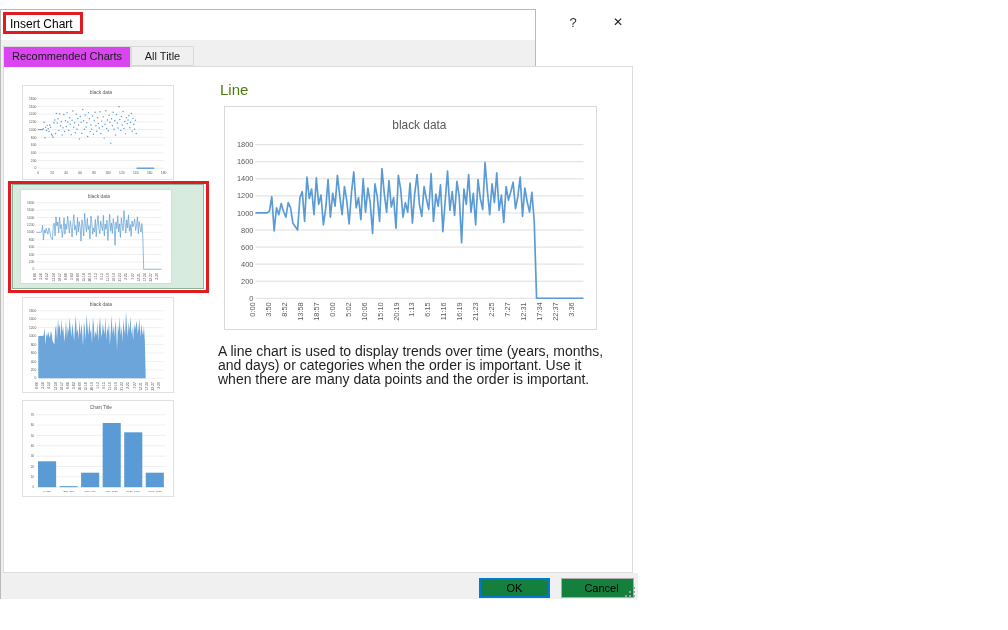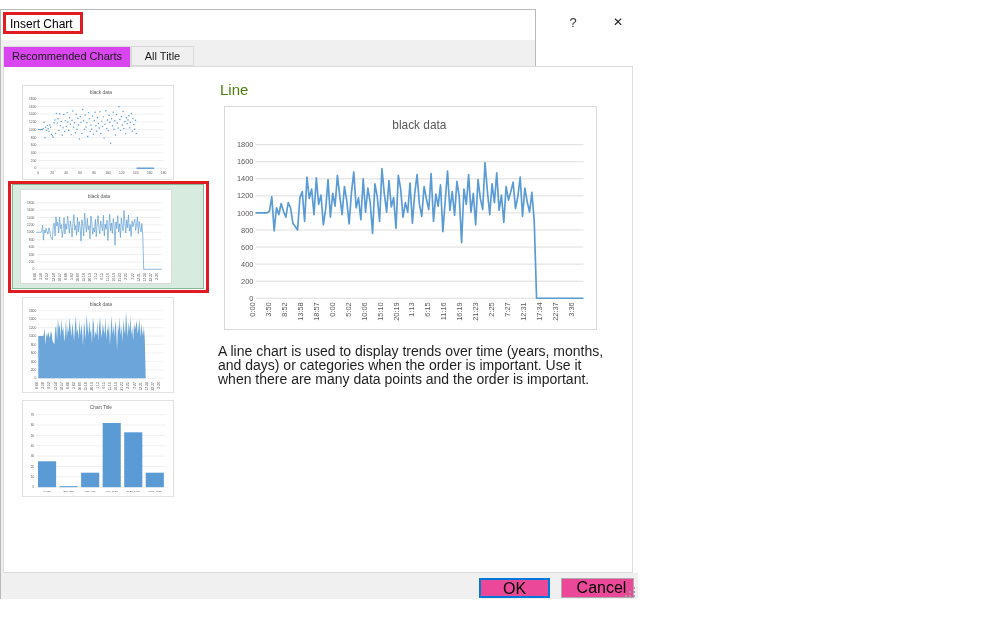--- a/index.html
+++ b/index.html
@@ -39,22 +39,22 @@
   .thumb-annotation { position:absolute; left:4px; top:114px; width:201px; height:112px;
                       border:3px solid var(--red); pointer-events:none; z-index:5; }
 
   .heading { position:absolute; left:216px; top:14px; font-size:15px; color:#4d7c0f; }
   .preview { position:absolute; left:220px; top:39px; width:373px; height:224px;
              background:#fff; border:1px solid #d9d9d9; }
   .desc { position:absolute; left:214px; top:277px; width:398px; font-size:14px;
           line-height:14px; color:#1f1f1f; }
 
   .footer { position:absolute; left:0; top:563px; width:637px; height:26px; background:#f0f0f0; }
-  .btn { position:absolute; top:5px; height:20px; font-size:16px; color:#000;
-         background:#ec4899; border:1px solid #adadad; cursor:pointer;
+  .btn { position:absolute; top:5px; height:20px; font-size:11px; color:#000;
+         background:#15803d; border:1px solid #adadad; cursor:pointer;
          font-family:"Liberation Sans", sans-serif; }
   .btn.ok { left:478px; width:71px; border:2px solid var(--ok-border); }
   .btn.cancel { left:560px; width:73px;padding-left:8px; }
   .grip { position:absolute; right:2px; bottom:1px; }
 
   svg text { font-family:"Liberation Sans", sans-serif; }
 </style>
 </head>
 <body>
 

